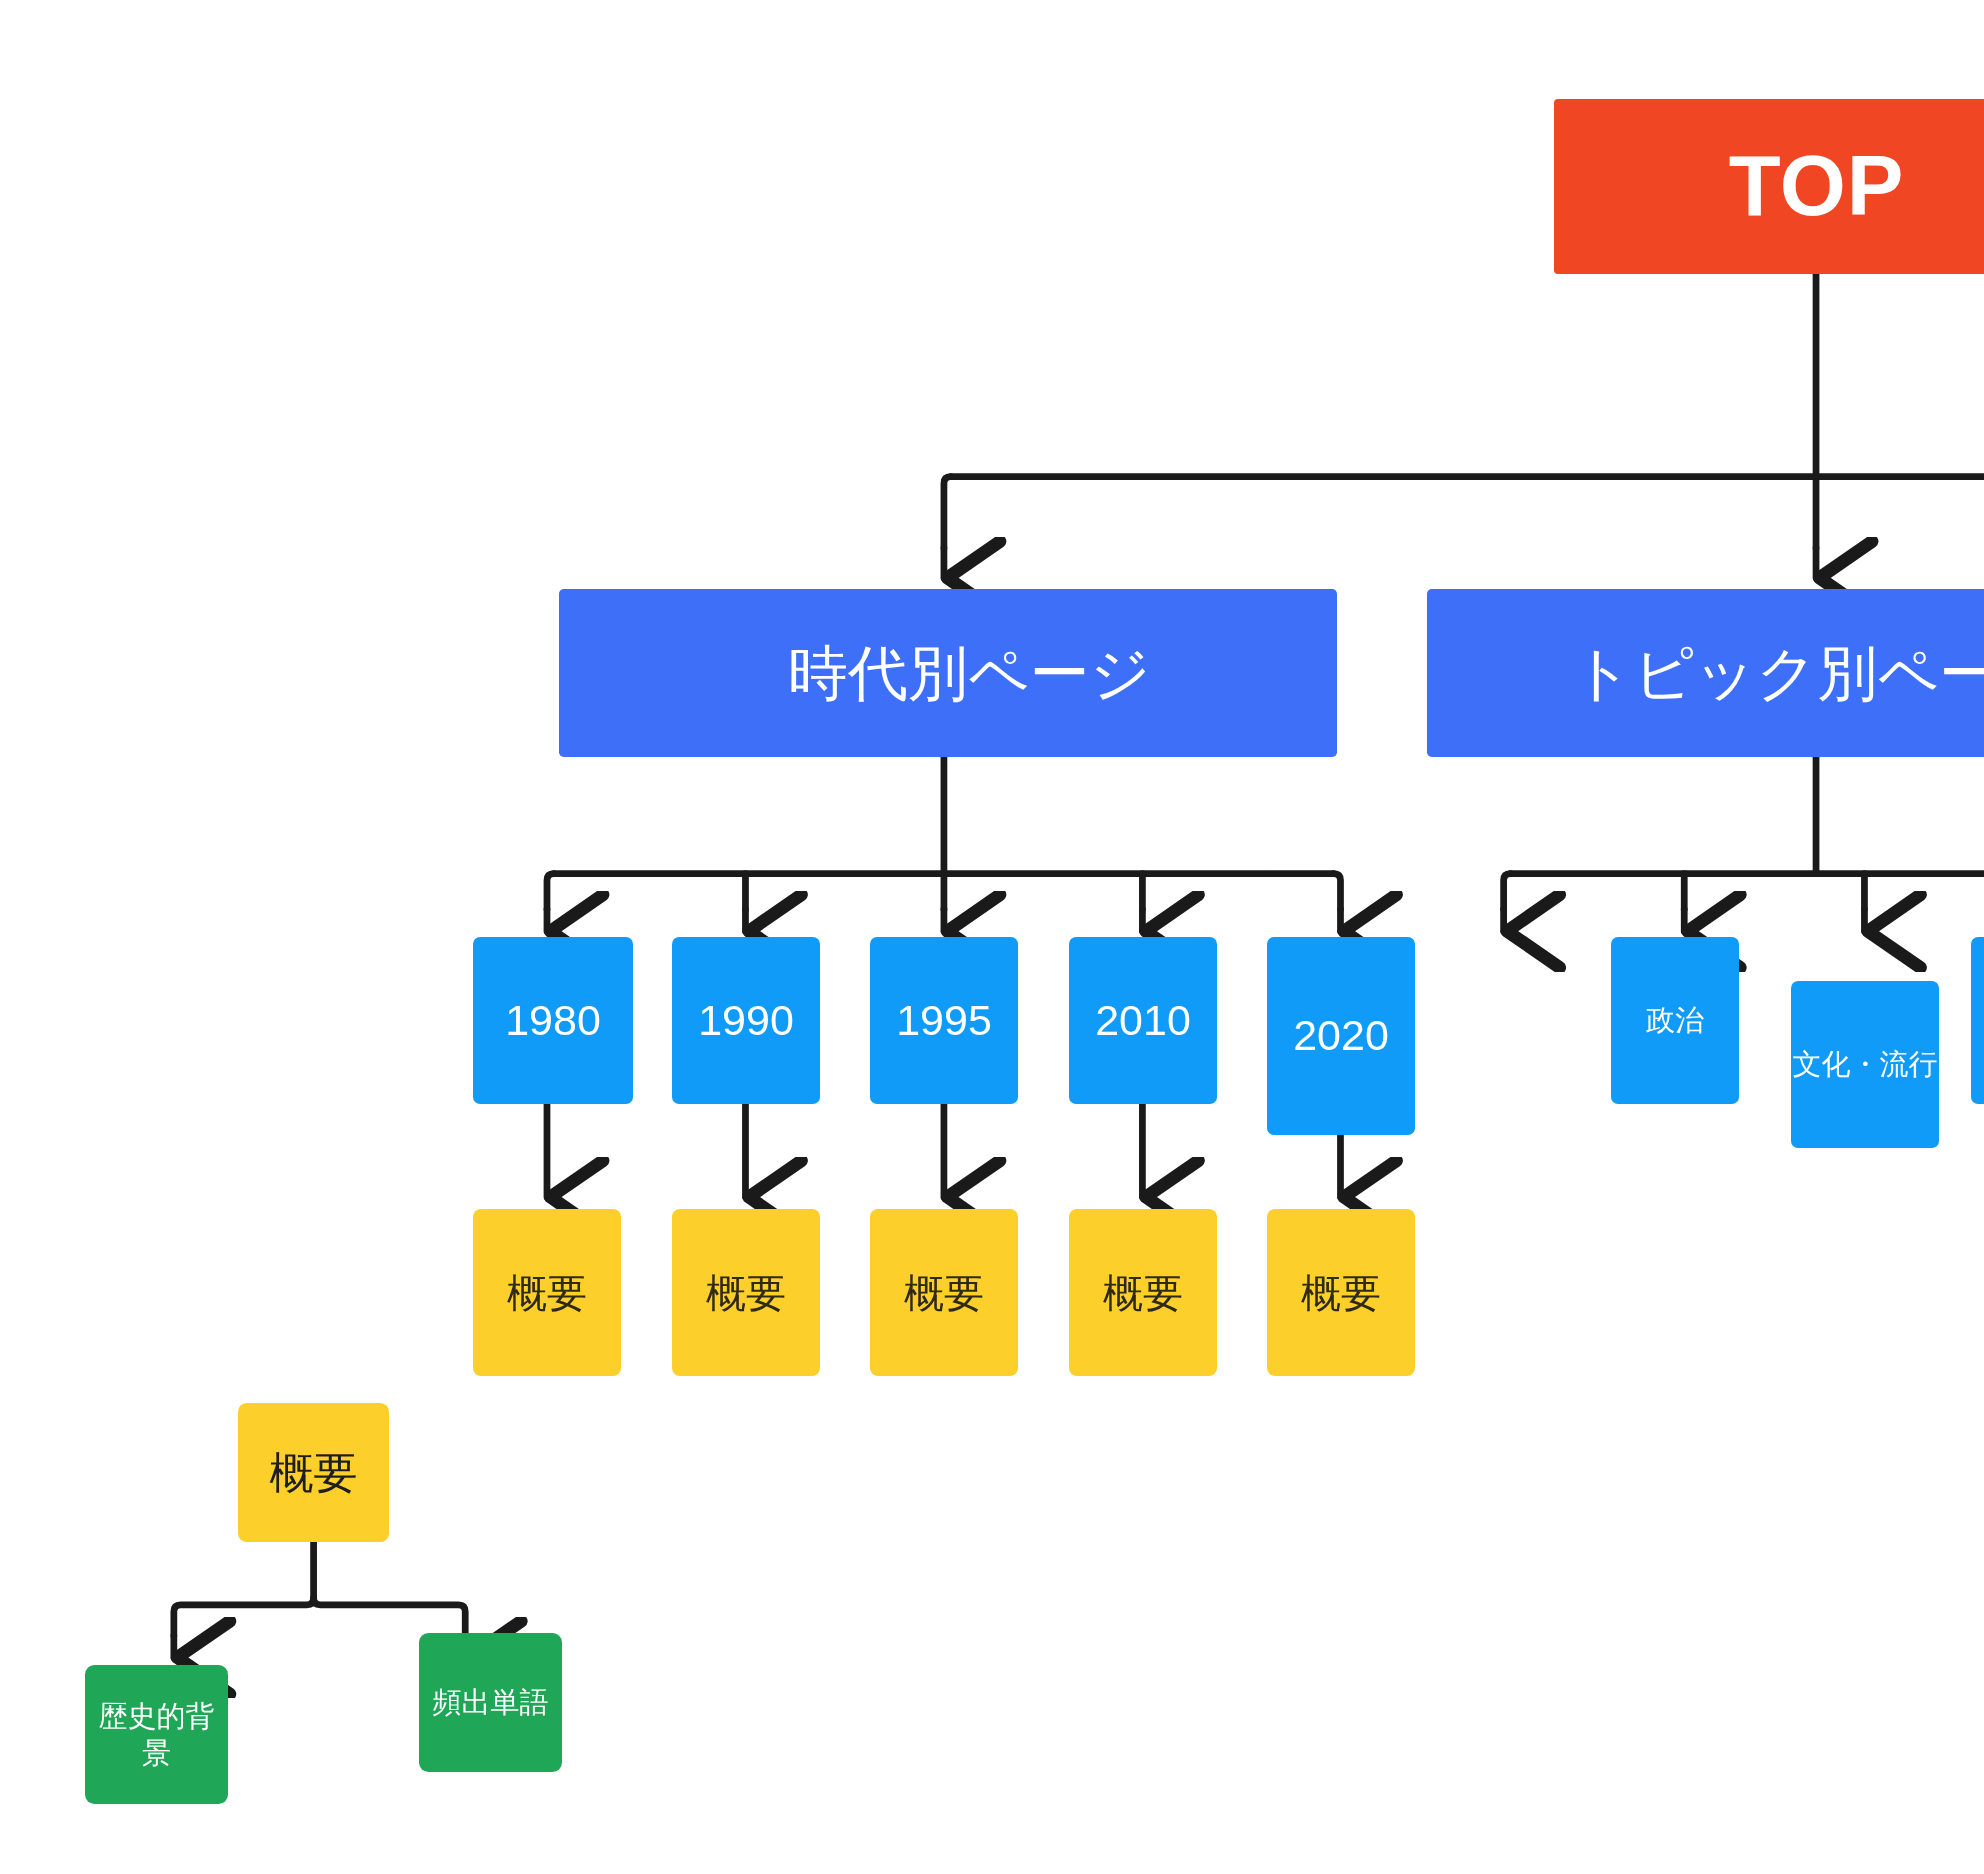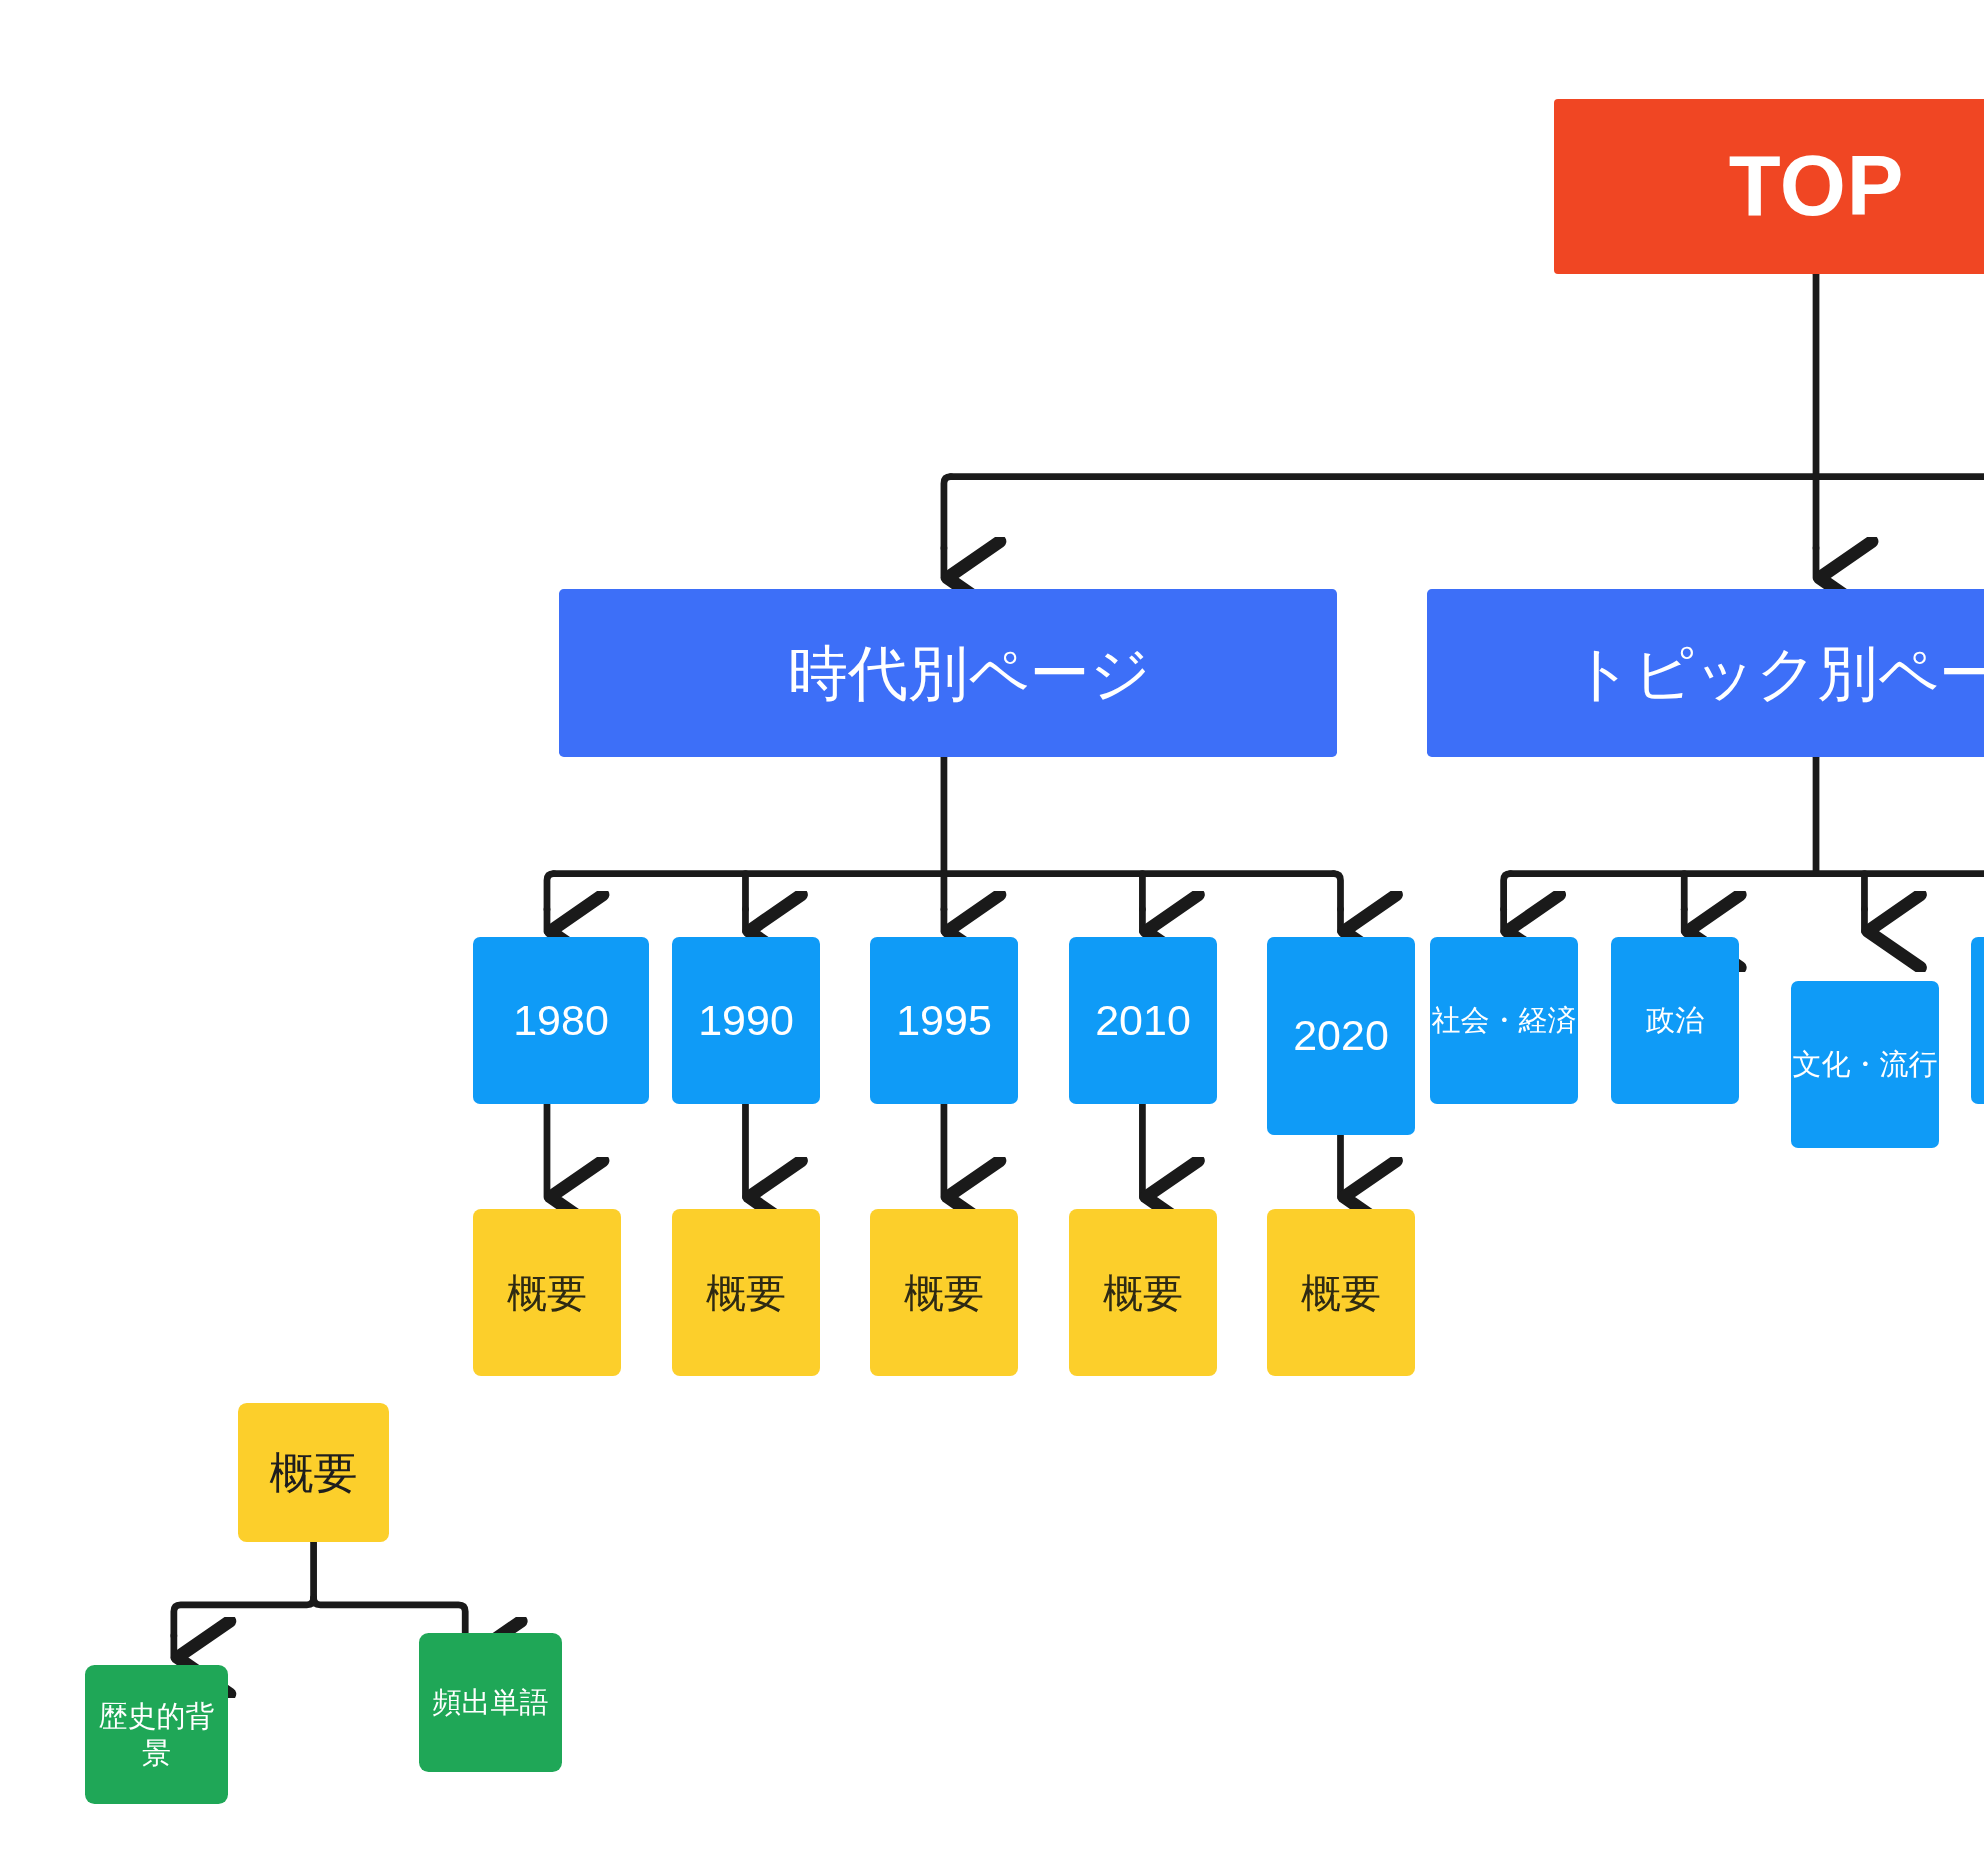--- a/index.html
+++ b/index.html
@@ -81,33 +81,32 @@
       <path d="M438 4120 L438 4175" marker-end="url(#ah)"></path>
       <path d="M1172 4120 L1172 4175" marker-end="url(#ah)"></path>
     </g>
   </svg>
 
   <div class="node n-top" style="left:1554px;top:99px;width:525px;height:175px;">TOP</div>
 
   <div class="node n-l1" style="left:559px;top:589px;width:778px;height:168px;padding-left:43px;">時代別ページ</div>
   <div class="node n-l1" style="left:1427px;top:589px;width:778px;height:168px;">トピック別ページ</div>
 
-  <div class="node n-l2" style="left:473px;top:937px;width:176px;height:167px;">1980</div>
+  <div class="node n-l2" style="left:473px;top:937px;width:160px;height:167px;">1980</div>
   <div class="node n-l2" style="left:672px;top:937px;width:148px;height:167px;">1990</div>
   <div class="node n-l2" style="left:870px;top:937px;width:148px;height:167px;">1995</div>
   <div class="node n-l2" style="left:1069px;top:937px;width:148px;height:167px;">2010</div>
   <div class="node n-l2" style="left:1267px;top:937px;width:148px;height:198px;">2020</div>
 
   <div class="node n-sum" style="left:473px;top:1209px;width:148px;height:167px;">概要</div>
   <div class="node n-sum" style="left:672px;top:1209px;width:148px;height:167px;">概要</div>
   <div class="node n-sum" style="left:870px;top:1209px;width:148px;height:167px;">概要</div>
   <div class="node n-sum" style="left:1069px;top:1209px;width:148px;height:167px;">概要</div>
   <div class="node n-sum" style="left:1267px;top:1209px;width:148px;height:167px;">概要</div>
 
-  <div class="node n-l2s" style="left:1430px;top:937px;width:148px;height:167px;">社会・経済</div>
   <div class="node n-l2s" style="left:1611px;top:937px;width:128px;height:167px;">政治</div>
   <div class="node n-l2s" style="left:1791px;top:981px;width:148px;height:167px;">文化・流行</div>
   <div class="node n-l2s" style="left:1971px;top:937px;width:148px;height:167px;">テクノロジー</div>
 
   <div class="node n-sum2" style="left:238px;top:1403px;width:151px;height:139px;">概要</div>
   <div class="node n-green" style="left:85px;top:1633px;width:143px;height:139px;margin-top:32px;">歴史的背景</div>
   <div class="node n-green" style="left:419px;top:1633px;width:143px;height:139px;">頻出単語</div>
 
 </div>
 

